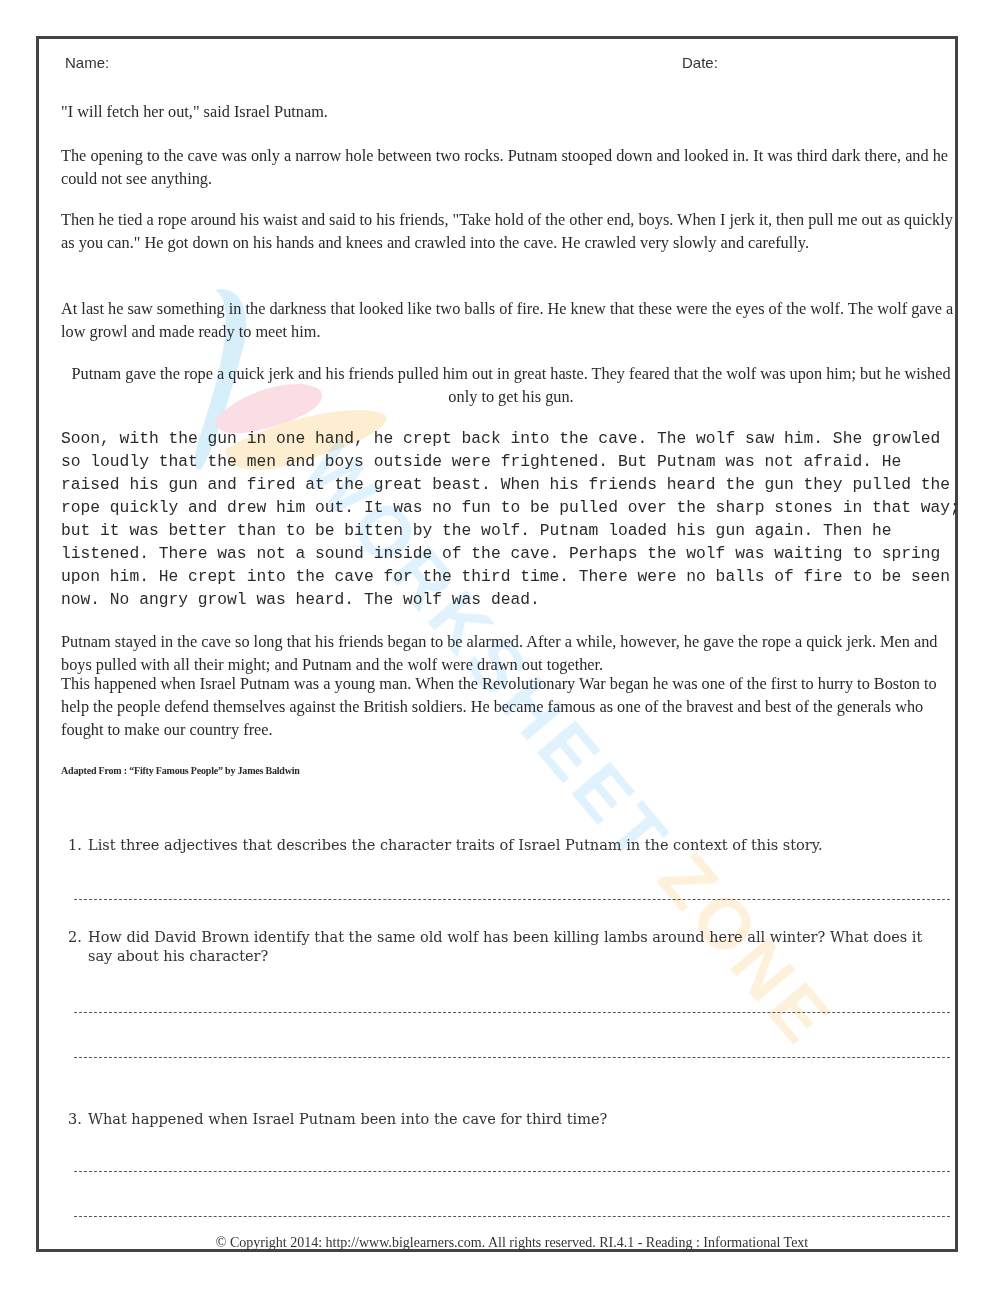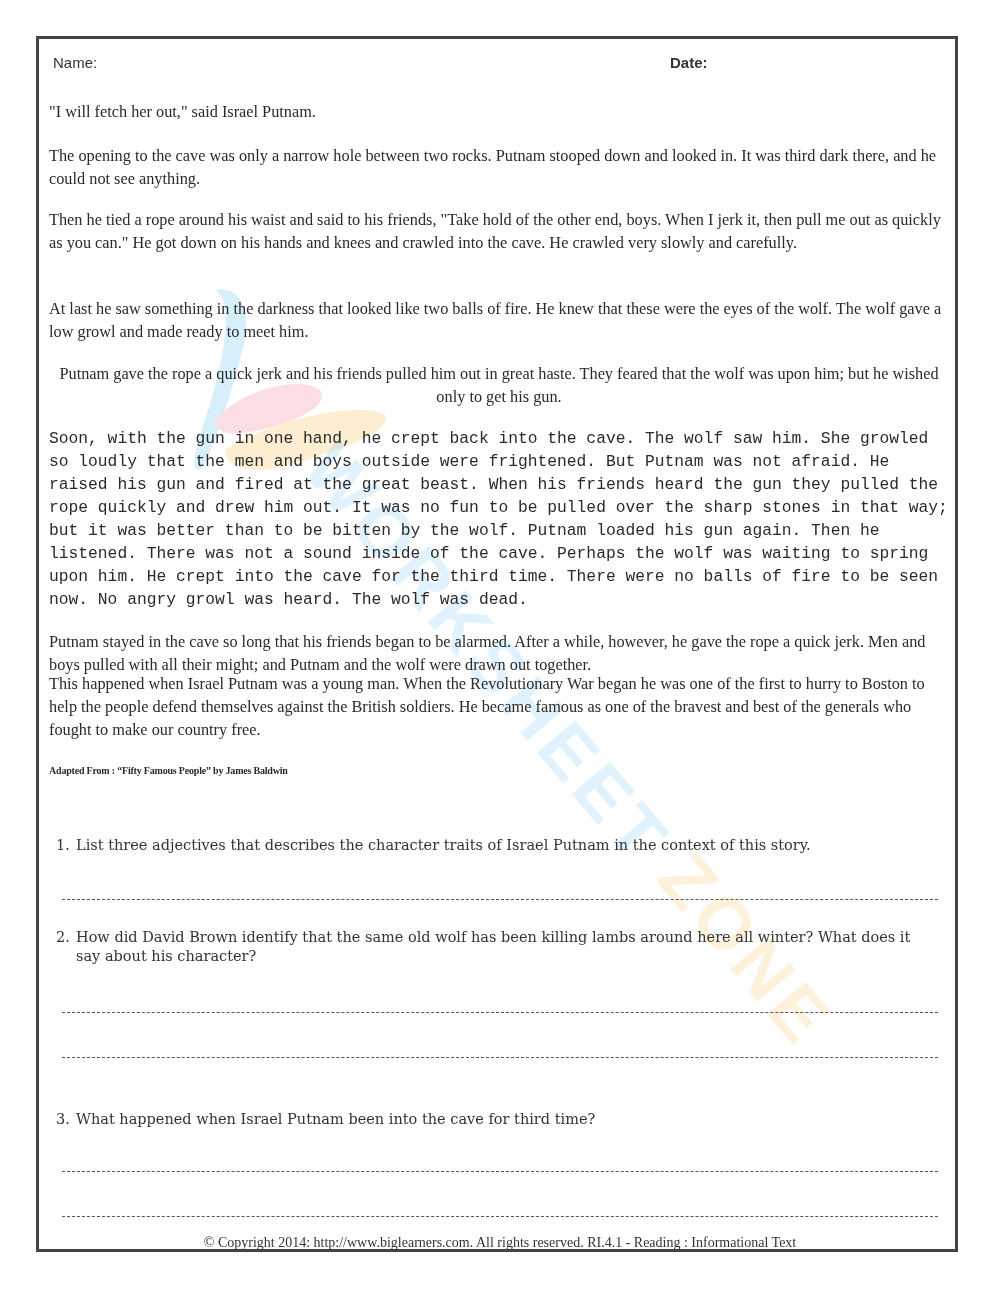--- a/index.html
+++ b/index.html
@@ -27,34 +27,34 @@
       position: absolute;
       left: 0;
       top: 0;
       width: 1000px;
       height: 1294px;
       pointer-events: none;
       z-index: 1;
     }
     .content {
       position: absolute;
-      left: 0;
+      left: 12px;
       top: 0;
       width: 900px;
       height: 1294px;
       z-index: 2;
     }
     .header-label {
       position: absolute;
       font-family: "Liberation Sans", sans-serif;
       font-size: 15px;
       color: #333333;
     }
     .name-label { left: 53px; top: 54px; }
-    .date-label { left: 670px; top: 54px; font-weight: bold; }
+    .date-label { left: 670px; top: 54px; }
 
     .passage {
       position: absolute;
       left: 49px;
       width: 900px;
       font-family: "Liberation Serif", serif;
       font-size: 16.3px;
       line-height: 23px;
       color: #2a2a2a;
       margin: 0;

